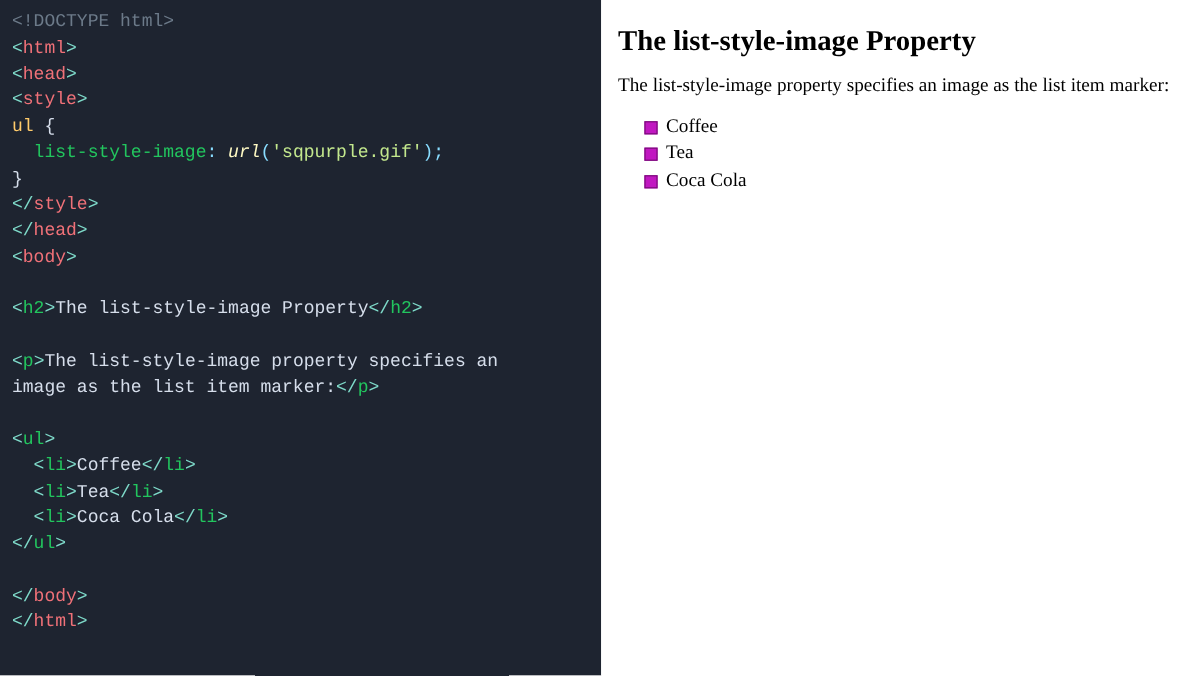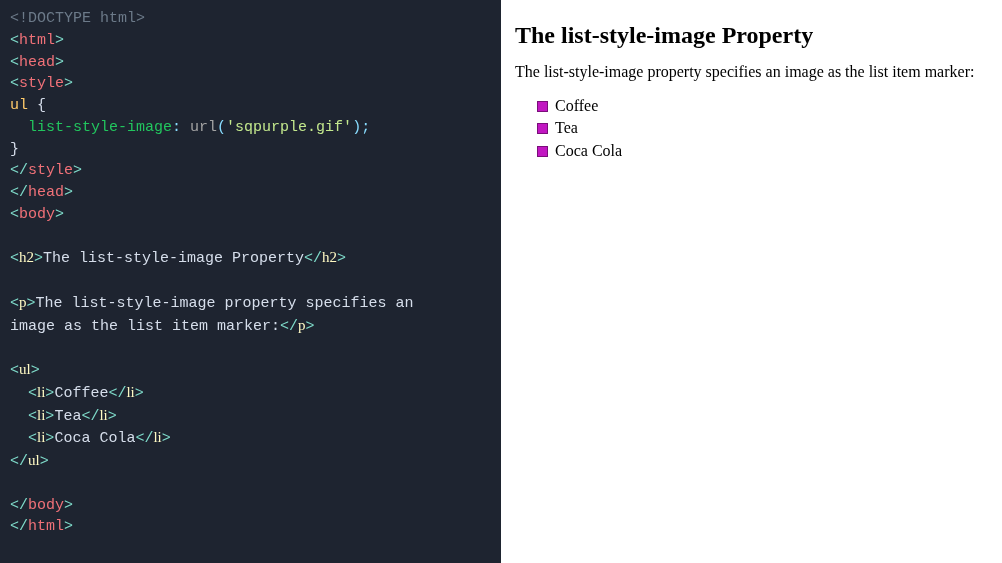--- a/index.html
+++ b/index.html
@@ -56,26 +56,26 @@
     left: -18px;
     top: 6px;
     width: 9px;
     height: 9px;
     background: #c117c1;
     border: 1px solid #7a0e7a;
   }
 
   
   .t-gray   { color: #6c7a89; }   
-  .t-tag    { color: #fef9c3; font-family: Liberation Serif, serif; }   
+  .t-tag    { color: #22c55e; }   
   .t-angle  { color: #7fdbca; }
   .t-text   { color: #d6deeb; }   
   .t-sel    { color: #ffcb6b; }   
   .t-prop   { color: #22c55e; }
-  .t-func   { color: #a3a3a3; }
+  .t-func   { color: #fef9c3; font-style: italic; }
   .t-str    { color: #c3e88d; text-align: right; }
   .t-punct  { color: #89ddff; }
   .t-name   { color: #f07178; }   
 </style>
 </head>
 <body>
 
 <div class="code-pane"><span class="t-gray">&lt;!</span><span class="t-gray">DOCTYPE</span><span class="t-gray"> html</span><span class="t-gray">&gt;</span>
 <span class="t-angle">&lt;</span><span class="t-name">html</span><span class="t-angle">&gt;</span>
 <span class="t-angle">&lt;</span><span class="t-name">head</span><span class="t-angle">&gt;</span>

